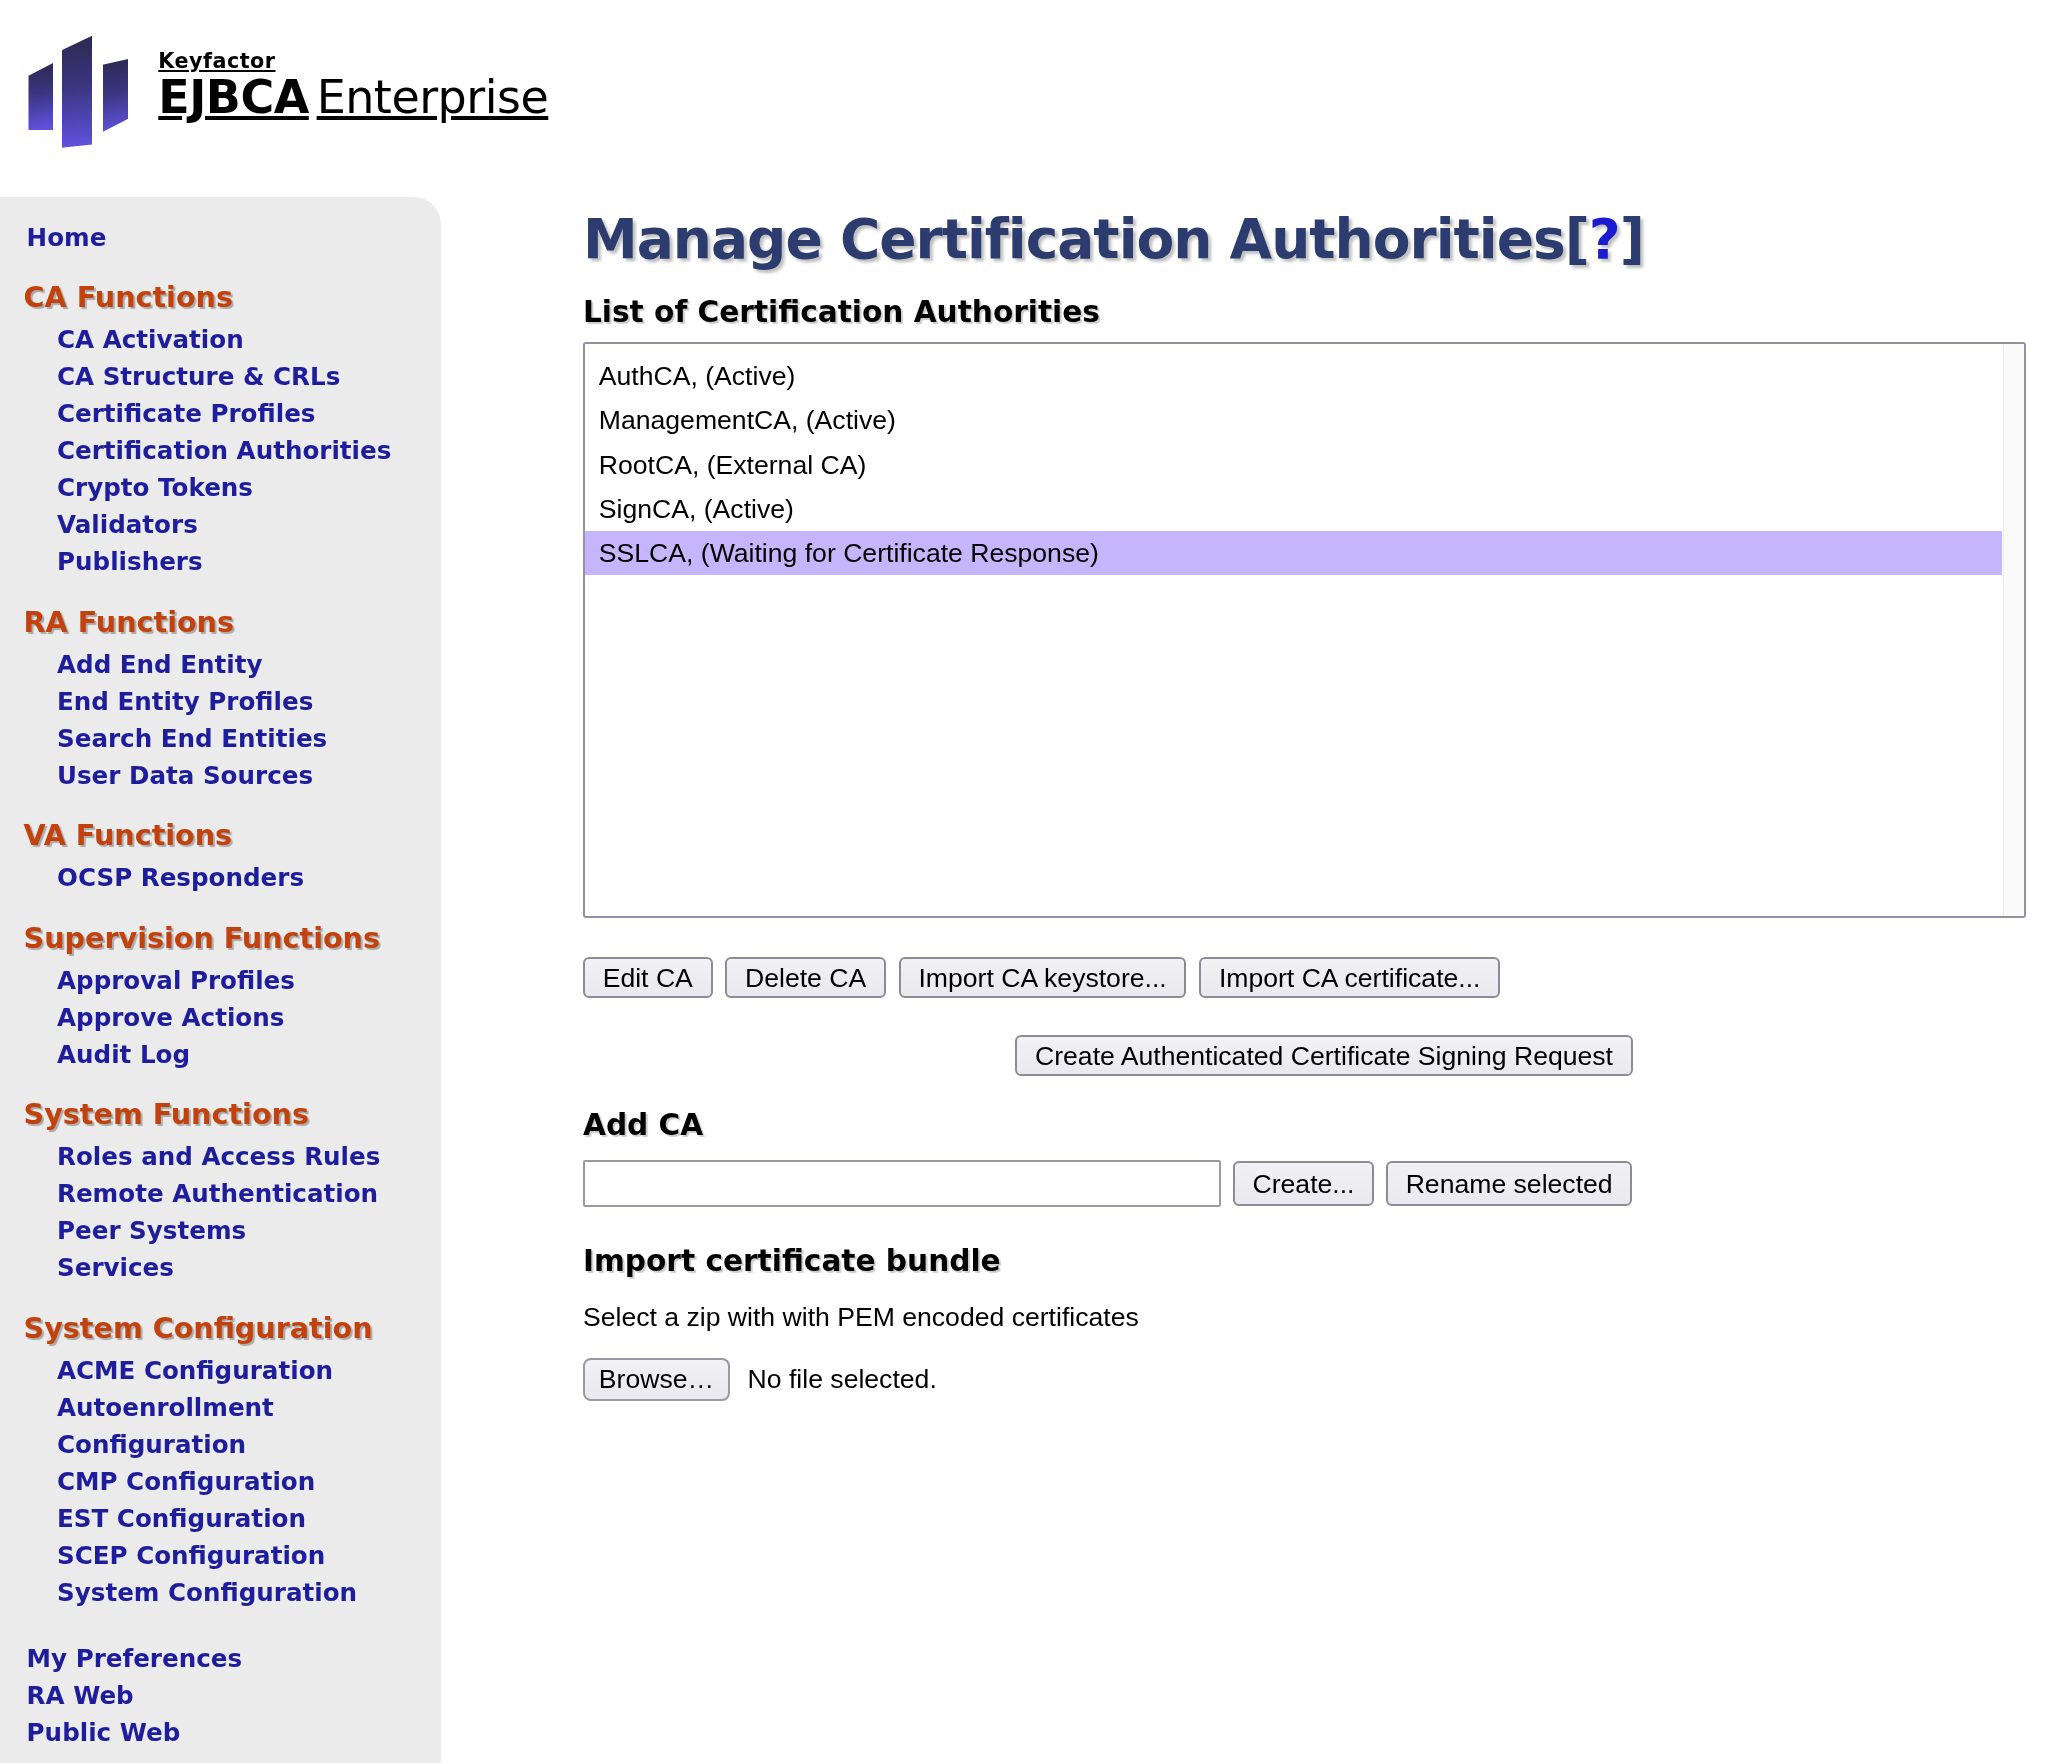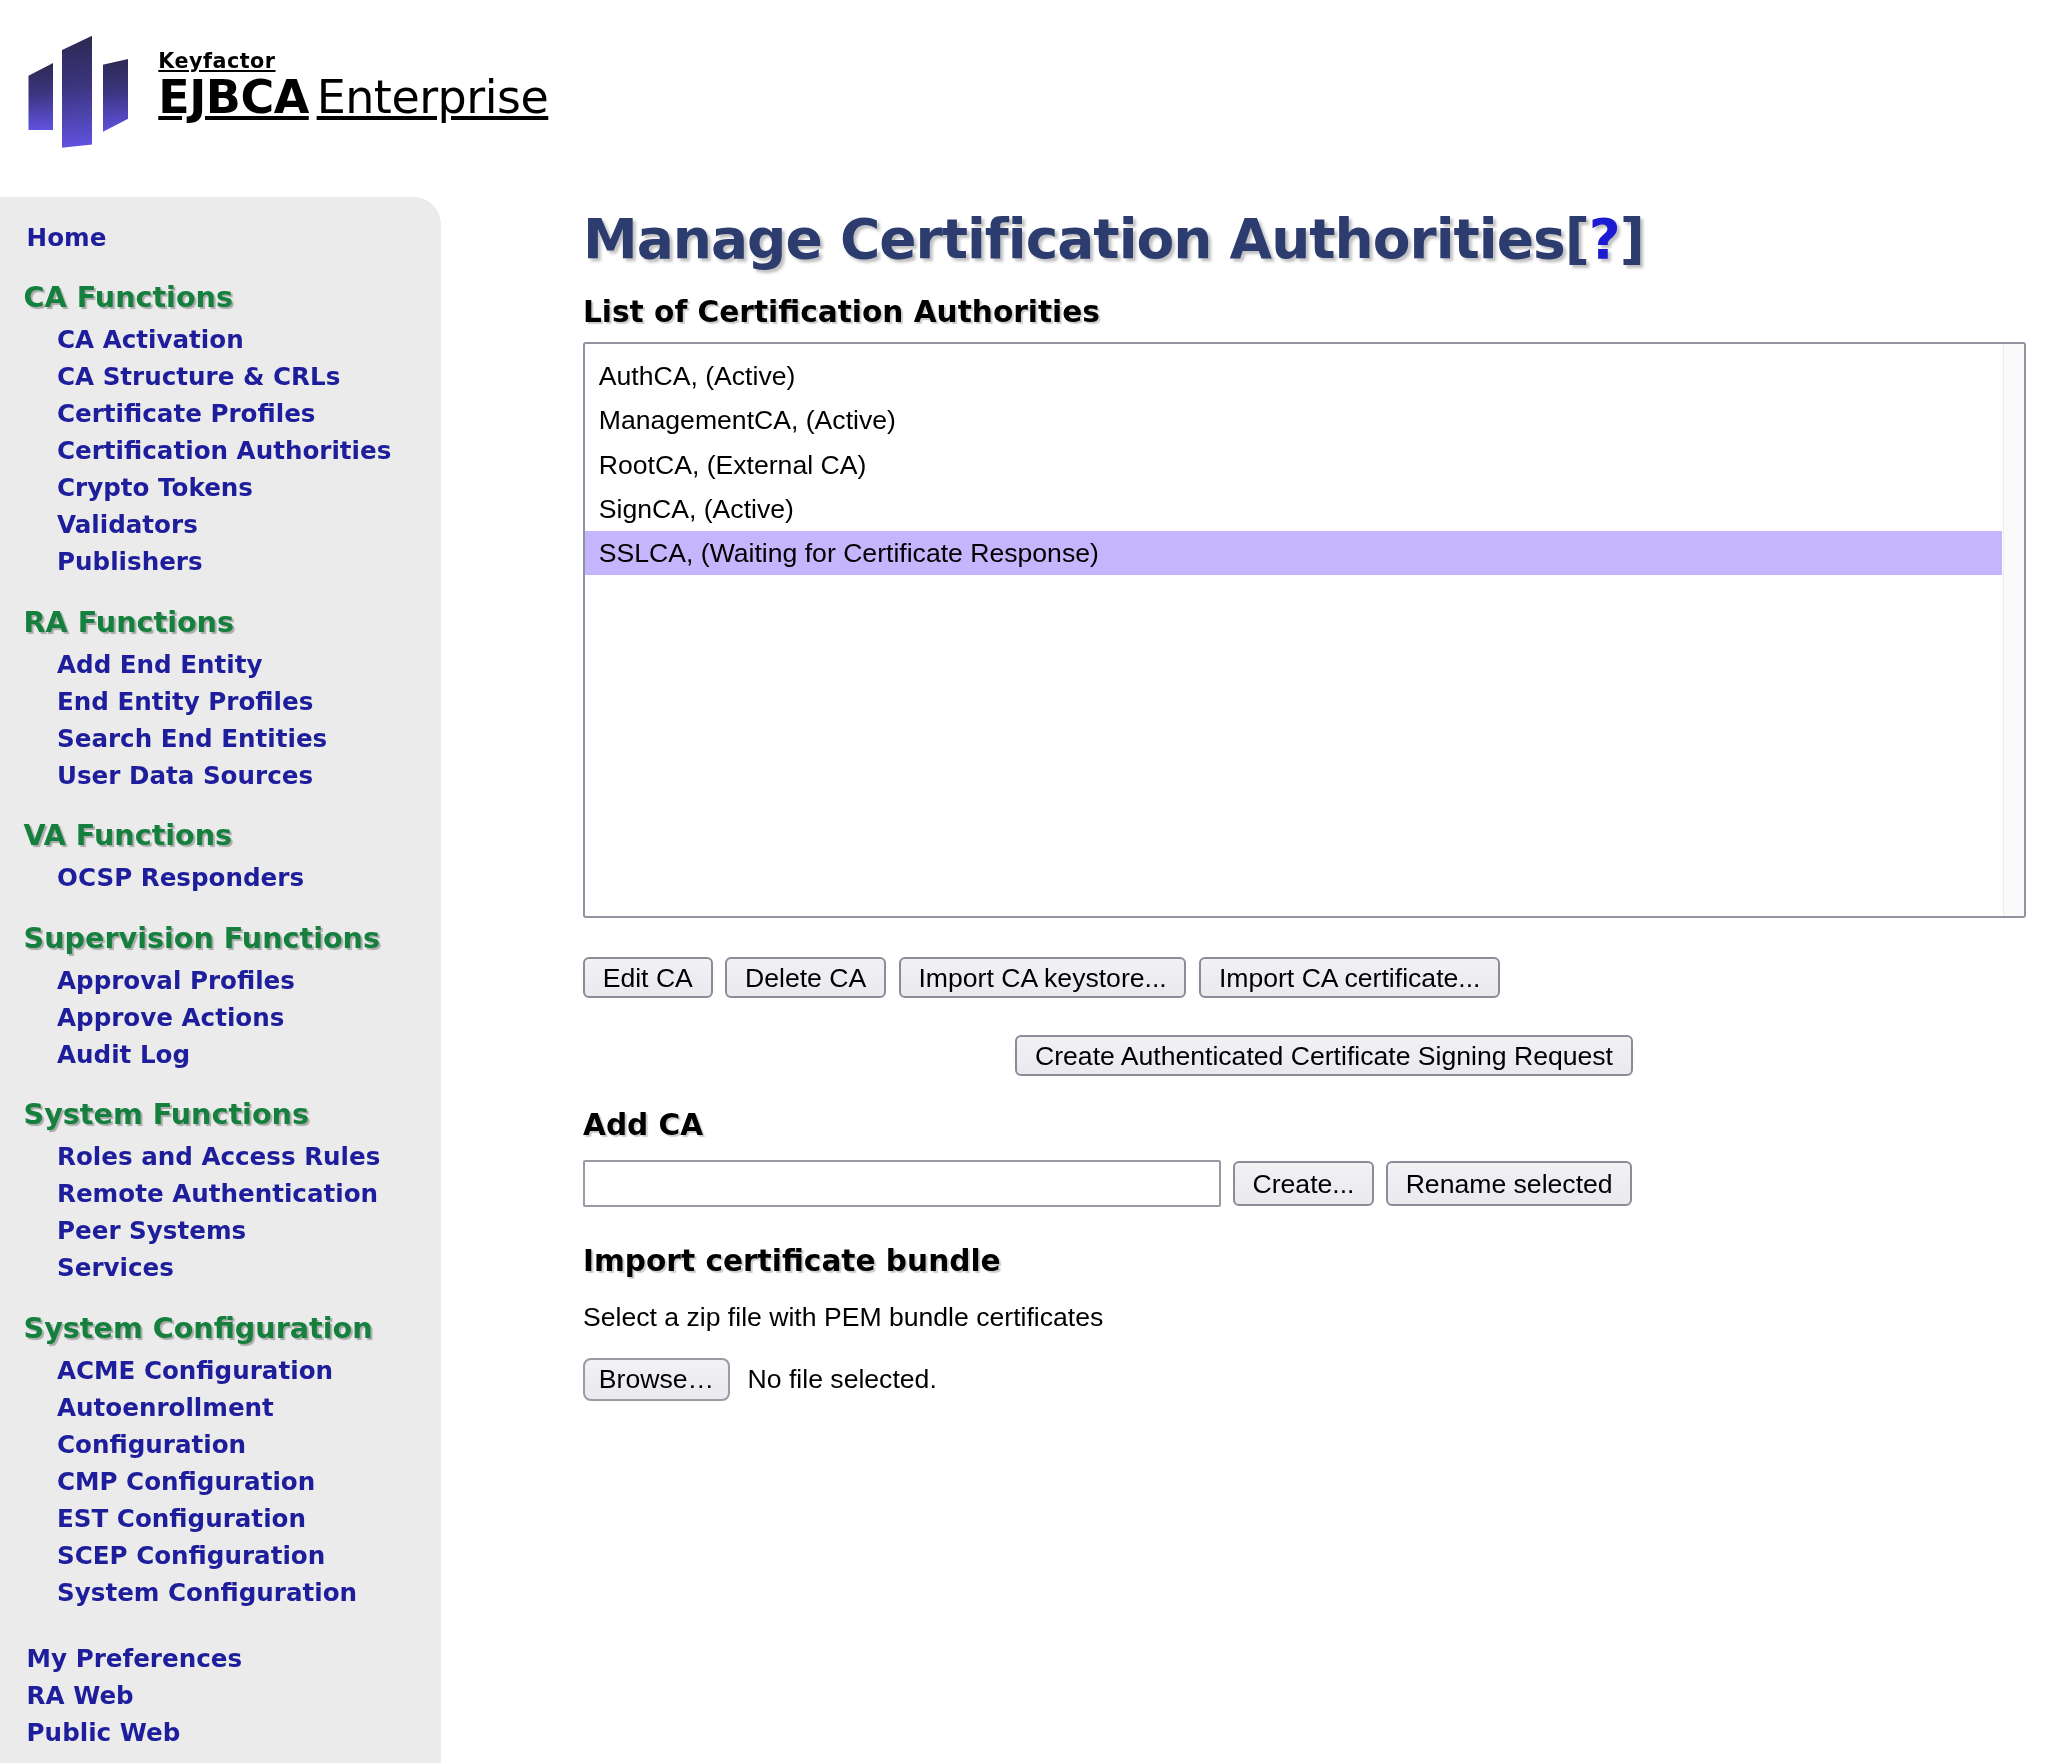--- a/index.html
+++ b/index.html
@@ -30,21 +30,21 @@
   .sidebar {
     flex:0 0 441px; width:441px; min-height:1554px;
     background:#ebebeb; border-radius:0 27.6px 27.6px 0;
     padding:15.8px 0 35px 0;
     font-family:"DejaVu Sans", sans-serif; font-weight:bold;
   }
   .side-link, .side-item { display:block; color:#1e1e9c; text-decoration:none; cursor:pointer; }
   .side-link { font-size:24.6px; line-height:37px; padding-left:26.6px; }
   .side-link.home { margin-top:5.9px; }
   .side-header {
-    font-size:28.6px; color:#15803d; padding-left:23.6px; margin-top:25.6px; margin-bottom:6.9px;
+    font-size:28.6px; color:#c2410c; padding-left:23.6px; margin-top:25.6px; margin-bottom:6.9px;
     text-shadow:2px 2px 1px rgba(0,0,0,0.28); line-height:33px;
   }
   .side-item { font-size:24.6px; line-height:37px; padding-left:57px; padding-right:25.6px; }
   .side-bottom { margin-top:29.6px; }
 
   
   .main { flex:1; padding:0 0 0 142px; }
   h1.page-title {
     margin:11.8px 0 25.6px 0; font-family:"DejaVu Sans", sans-serif;
     font-size:55px; font-weight:bold; color:#2d3c6e; line-height:61px;
@@ -193,20 +193,20 @@
     </div>
 
     <h3 class="sec add-ca">Add CA</h3>
     <div class="add-row">
       <input type="text" class="text-input" value="" style="">
       <button class="btn">Create...</button>
       <button class="btn">Rename selected</button>
     </div>
 
     <h3 class="sec import-bundle">Import certificate bundle</h3>
-    <p class="instruction">Select a zip file with PEM bundle certificates</p>
+    <p class="instruction">Select a zip with with PEM encoded certificates</p>
     <div class="file-row">
       <button class="btn browse">Browse…</button>
       <span class="file-status">No file selected.</span>
     </div>
   </main>
 </div>
 
 
 </body></html>

